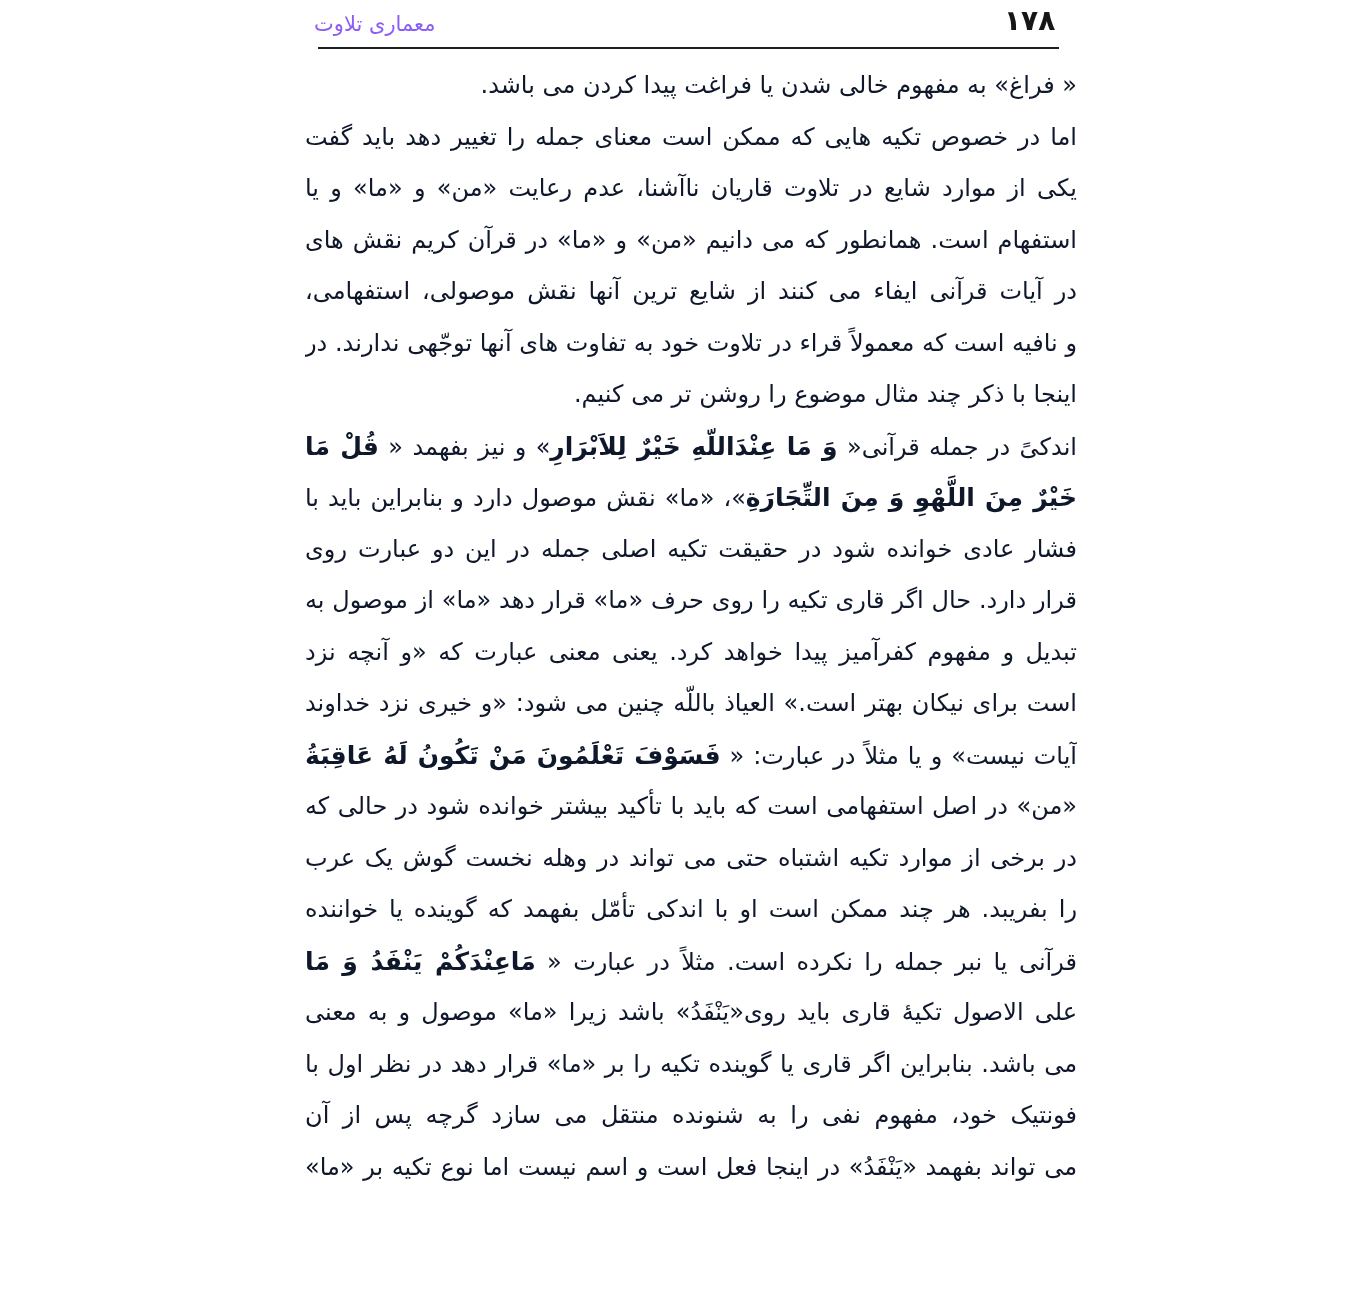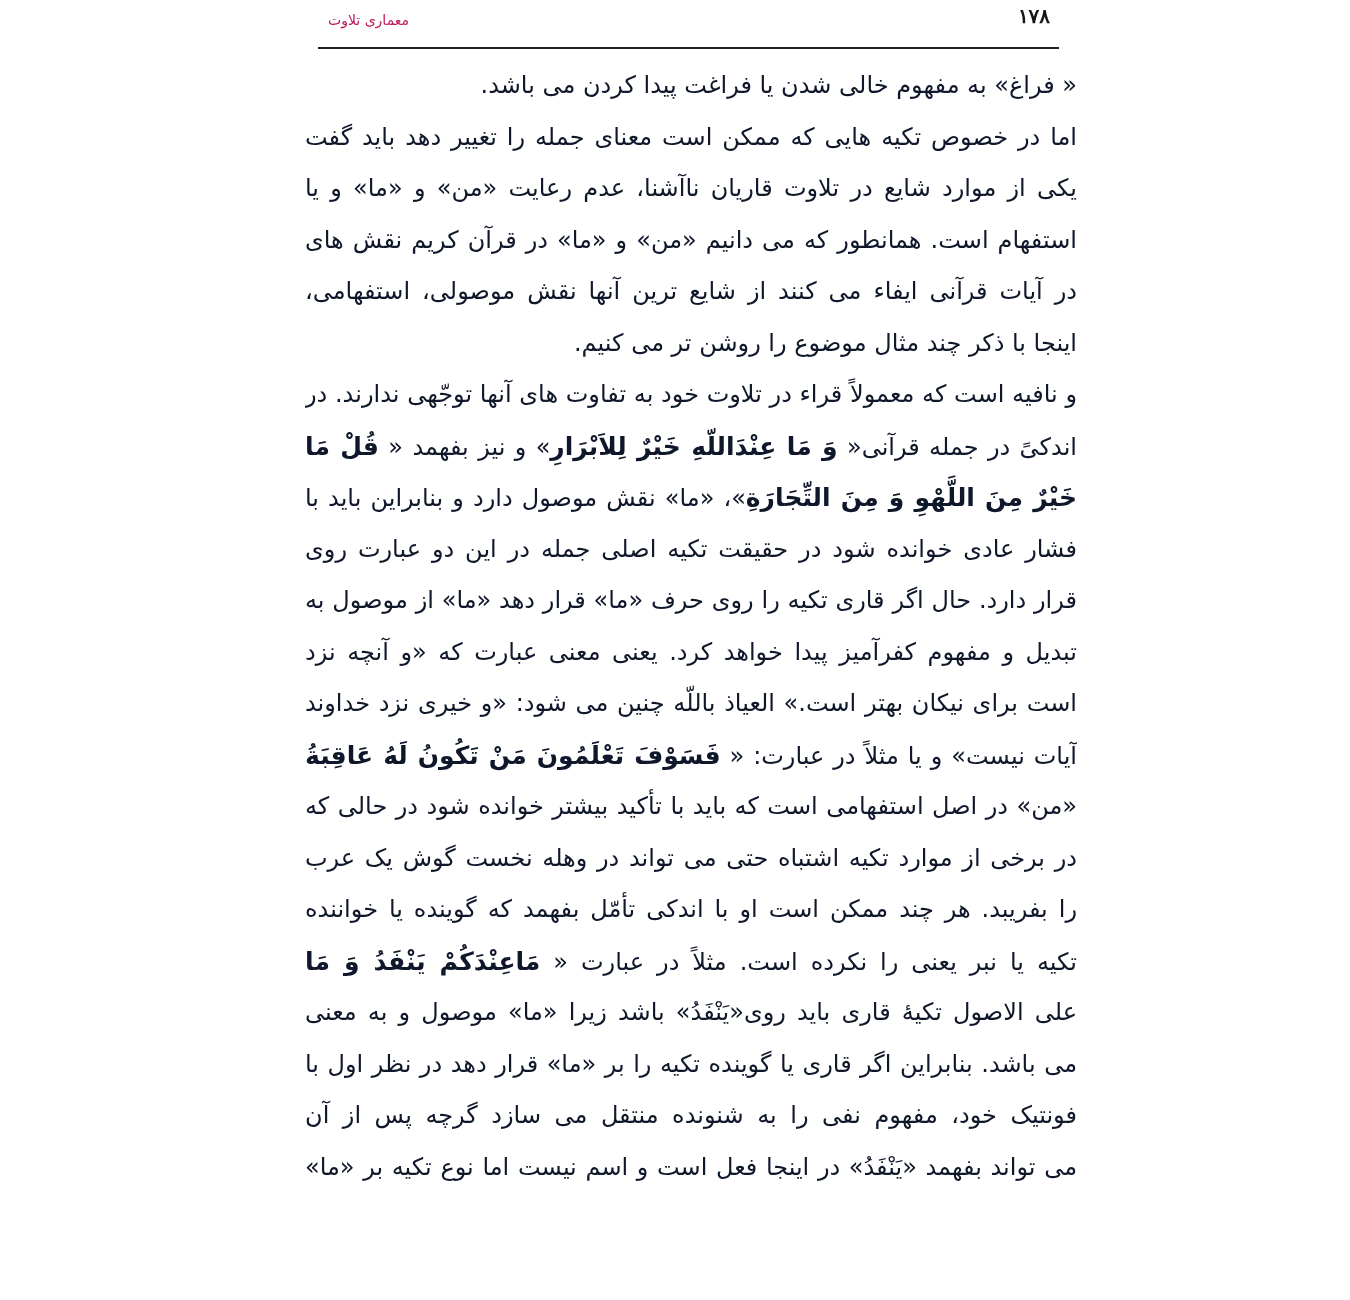--- a/index.html
+++ b/index.html
@@ -7,39 +7,38 @@
     position: relative;
     width: 1350px;
     height: 1300px;
     background: #ffffff;
     overflow: hidden;
     font-family: "DejaVu Sans", sans-serif;
     color: #161616;
   }
   .running-title {
     position: absolute;
-    left: 328px;
+    left: 314px;
     top: 12px;
-    font-size: 14px;
-    color: #be185d;
+    font-size: 21px;
+    color: #8b5cf6;
     direction: rtl;
     white-space: nowrap;
   }
   .page-number {
     position: absolute;
     left: 1004px;
     top: 4px;
     width: 60px;
-    font-size: 20px;
+    font-size: 28px;
     font-weight: bold;
     letter-spacing: 1px;
     color: #161616;
-    text-align: center;
+    text-align: left;
     direction: rtl;
-    font-family: Liberation Serif, serif;
   }
   .header-rule {
     position: absolute;
     left: 318px;
     top: 47px;
     width: 741px;
     height: 2px;
     background: #1f1f1f;
   }
   .body-text {
@@ -72,31 +71,31 @@
 <div class="page">
   <div class="running-title">معماری تلاوت</div>
   <div class="page-number">۱۷۸</div>
   <div class="header-rule"></div>
   <div class="body-text" id="body-lines">
       <div class="line end"><span>« فراغ» به مفهوم خالی شدن یا فراغت پیدا کردن می باشد.</span></div>
       <div class="line"><span>اما در خصوص تکیه هایی که ممکن است معنای جمله را تغییر دهد باید گفت که</span></div>
       <div class="line"><span>یکی از موارد شایع در تلاوت قاریان ناآشنا، عدم رعایت «من» و «ما» و یا ادات</span></div>
       <div class="line"><span>استفهام است. همانطور که می دانیم «من» و «ما» در قرآن کریم نقش های مختلفی</span></div>
       <div class="line"><span>در آیات قرآنی ایفاء می کنند از شایع ترین آنها نقش موصولی، استفهامی، شرطی</span></div>
+      <div class="line"><span>و نافیه است که معمولاً قراء در تلاوت خود به تفاوت های آنها توجّهی ندارند. در</span></div>
       <div class="line end"><span>اینجا با ذکر چند مثال موضوع را روشن تر می کنیم.</span></div>
-      <div class="line"><span>و نافیه است که معمولاً قراء در تلاوت خود به تفاوت های آنها توجّهی ندارند. در</span></div>
       <div class="line"><span>اندکیً در جمله قرآنی« </span><span class="q">وَ مَا عِنْدَاللّهِ خَيْرٌ لِلاَبْرَارِ</span><span>» و نیز بفهمد « </span><span class="q">قُلْ مَا عِنْدَاللّهِ</span></div>
       <div class="line"><span class="q">خَيْرٌ مِنَ اللَّهْوِ وَ مِنَ التِّجَارَةِ</span><span>»، «ما» نقش موصول دارد و بنابراین باید با تکیه و</span></div>
       <div class="line"><span>فشار عادی خوانده شود در حقیقت تکیه اصلی جمله در این دو عبارت روی «خیرٌ»</span></div>
       <div class="line"><span>قرار دارد. حال اگر قاری تکیه را روی حرف «ما» قرار دهد «ما» از موصول به نافیه</span></div>
       <div class="line"><span>تبدیل و مفهوم کفرآمیز پیدا خواهد کرد. یعنی معنی عبارت که «و آنچه نزد خداوند</span></div>
       <div class="line"><span>است برای نیکان بهتر است.» العیاذ باللّه چنین می شود: «و خیری نزد خداوند برای</span></div>
       <div class="line"><span>آیات نیست» و یا مثلاً در عبارت: « </span><span class="q">فَسَوْفَ تَعْلَمُونَ مَنْ تَكُونُ لَهُ عَاقِبَةُ الدَّارِ</span></div>
       <div class="line"><span>«من» در اصل استفهامی است که باید با تأکید بیشتر خوانده شود در حالی که اگر</span></div>
       <div class="line"><span>در برخی از موارد تکیه اشتباه حتی می تواند در وهله نخست گوش یک عرب زبان</span></div>
       <div class="line"><span>را بفریبد. هر چند ممکن است او با اندکی تأمّل بفهمد که گوینده یا خواننده رعایت</span></div>
-      <div class="line"><span>تکیه یا نبر یعنی را نکرده است. مثلاً در عبارت « </span><span class="q">مَاعِنْدَكُمْ يَنْفَدُ وَ مَا عِنْدَاللّهِ بَاقٍ</span></div>
+      <div class="line"><span>قرآنی یا نبر جمله را نکرده است. مثلاً در عبارت « </span><span class="q">مَاعِنْدَكُمْ يَنْفَدُ وَ مَا عِنْدَاللّهِ بَاقٍ</span></div>
       <div class="line"><span>علی الاصول تکیهٔ قاری باید روی«یَنْفَدُ» باشد زیرا «ما» موصول و به معنی آنچه</span></div>
       <div class="line"><span>می باشد. بنابراین اگر قاری یا گوینده تکیه را بر «ما» قرار دهد در نظر اول با نوع</span></div>
       <div class="line"><span>فونتیک خود، مفهوم نفی را به شنونده منتقل می سازد گرچه پس از آن شنونده</span></div>
       <div class="line"><span>می تواند بفهمد «یَنْفَدُ» در اینجا فعل است و اسم نیست اما نوع تکیه بر «ما» در وهلهٔ</span></div>
     </div>
 </div>
 
 </body></html>

